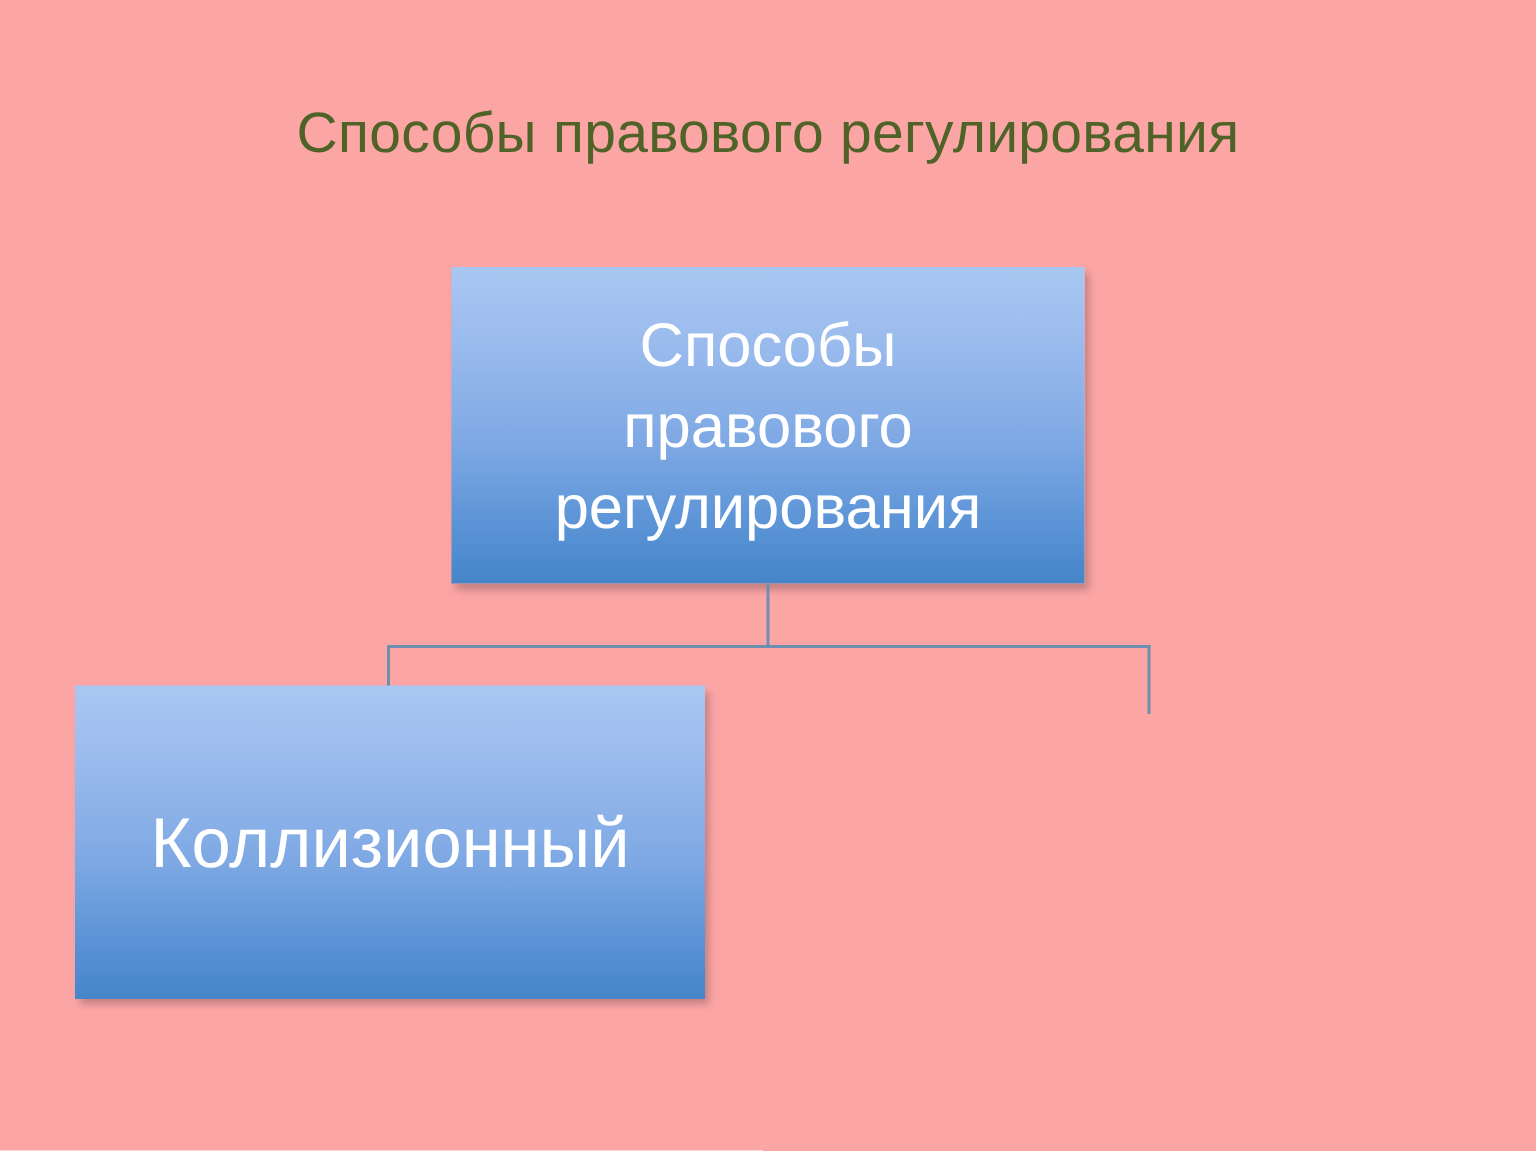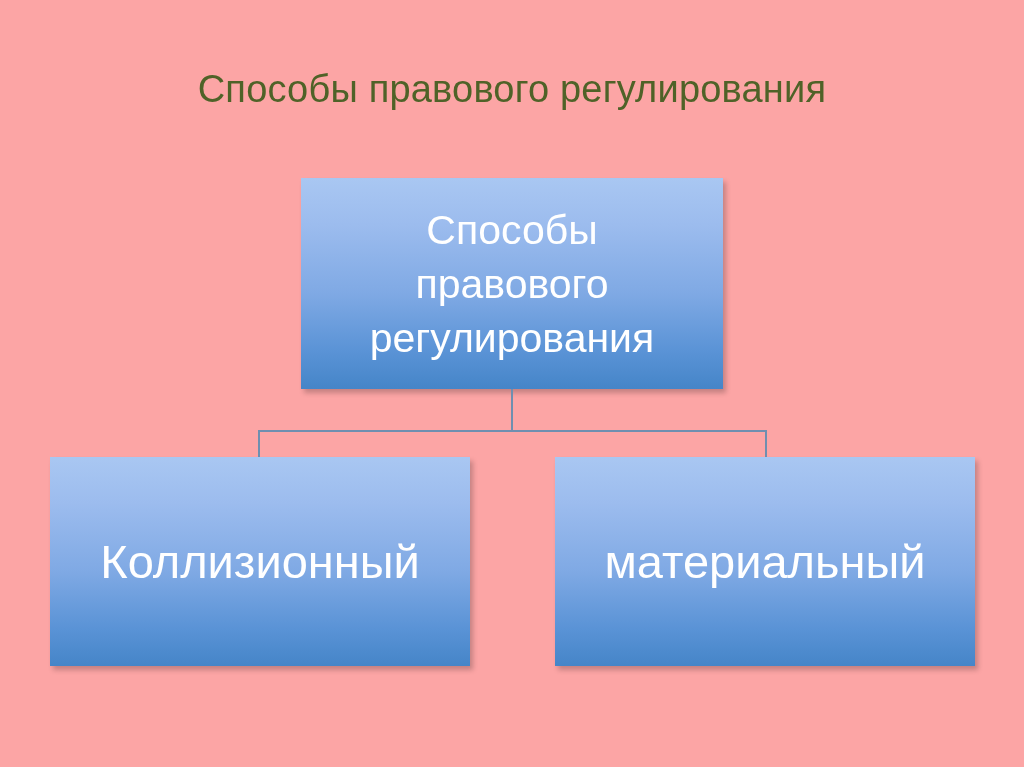--- a/index.html
+++ b/index.html
@@ -128,17 +128,14 @@
 
   <div class="connector conn-stem"></div>
   <div class="connector conn-bar"></div>
   <div class="connector conn-drop-left"></div>
   <div class="connector conn-drop-right"></div>
 
   <div class="node node-child node-child-left">
     <span class="node-label">Коллизионный</span>
   </div>
 
-  <div class="node node-child node-child-right">
-    <span class="node-label">материальный</span>
-  </div>
 
 </div>
 
 </body></html>

